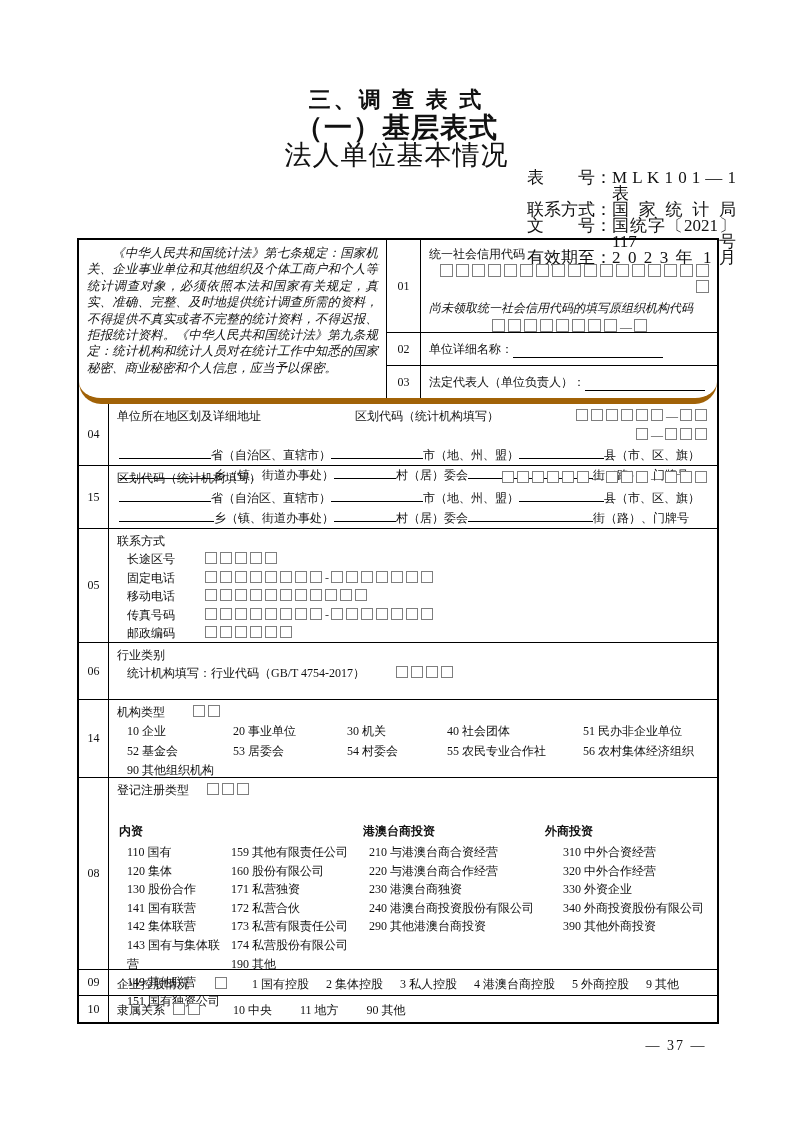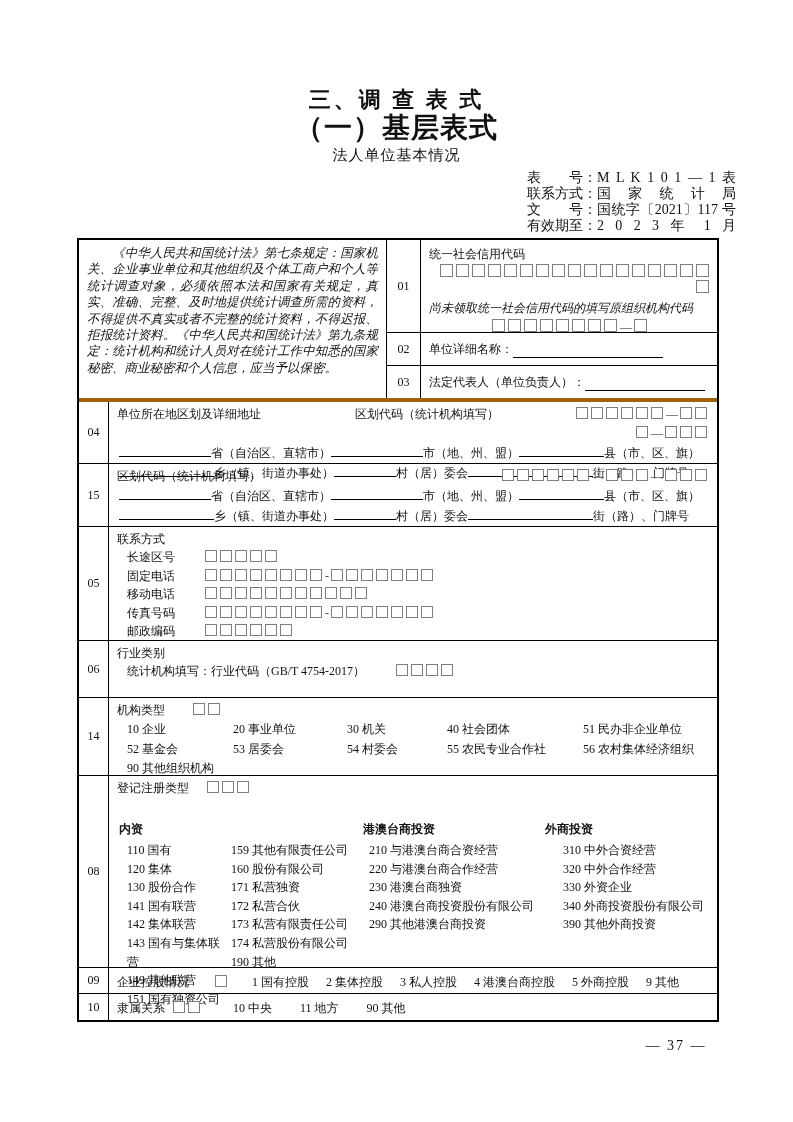--- a/index.html
+++ b/index.html
@@ -5,35 +5,35 @@
   html,body { margin:0; padding:0; background:#e8e8e8; }
   .page {
     position:relative; width:793px; height:1122px; background:#ffffff;
     font-family:"Liberation Serif","DejaVu Serif",serif; color:#111;
     overflow:hidden; margin:0 auto;
   }
   
   .titles { position:absolute; top:86px; left:0; width:100%; text-align:center; }
   .t1 { font-size:22px; font-weight:bold; letter-spacing:3px; line-height:28px; }
   .t2 { font-size:28px; font-weight:bold; letter-spacing:1px; line-height:27px; }
-  .t3 { font-size:15px; font-weight:normal; letter-spacing:1px; line-height:28px; }
-  
-  .meta { position:absolute; left:527px; top:170px; width:209px; font-size:14px; }
+  .t3 { font-size:27px; font-weight:normal; letter-spacing:1px; line-height:28px; }
+  
+  .meta { position:absolute; left:527px; top:170px; width:209px; font-size:17px; }
   .mrow { display:flex; line-height:16px; }
   .mlabel { white-space:pre; }
   .mval { display:block; flex:1; text-align:justify; text-align-last:justify; white-space:normal; }
   
   .formtable { position:absolute; left:77px; top:238px; width:642px; border:2px solid #000; box-sizing:border-box; font-size:12px; }
   .bx { display:inline-block; width:10px; height:10px; border:1px solid #7e7e7e; margin-right:3px; vertical-align:-1px; background:#fff; }
   .bsep { margin:0 2px 0 0; color:#444; }
   .boxline .bx { width:11px; height:11px; }
   .blank { display:inline-block; border-bottom:1px solid #000; height:13px; vertical-align:baseline; }
   .w62{width:62px}.w85{width:85px}.w88{width:88px}.w92{width:92px}.w95{width:95px}.w120{width:120px}.w125{width:125px}.w150{width:150px}
   
-  .secA { display:flex; height:158px; border-bottom:4px solid #a16207; }
+  .secA { display:flex; height:158px; border-bottom:6px solid #a16207;border-radius:22px; }
   .legal { width:308px; border-right:1px solid #000; box-sizing:border-box; padding:5px 8px 3px 8px;
            font-size:12.5px; line-height:16.4px; text-align:justify; font-style:italic; text-indent:2em; }
   .secA-right { flex:1; display:flex; flex-direction:column; }
   .rowA { display:flex; box-sizing:border-box; }
   .rowA + .rowA { border-top:1px solid #000; }
   .rA1 { height:92px; } .rA2 { height:33px; } .rA3 { flex:1; }
   .numA { width:34px; border-right:1px solid #000; display:flex; align-items:center; justify-content:center; box-sizing:border-box; }
   .cell01 { flex:1; padding:4px 4px 0 8px; }
   .cell01 .l1 { line-height:16px; margin-top:2px; }
   .boxline.right { text-align:right; padding-right:1px; margin-top:2px; }

